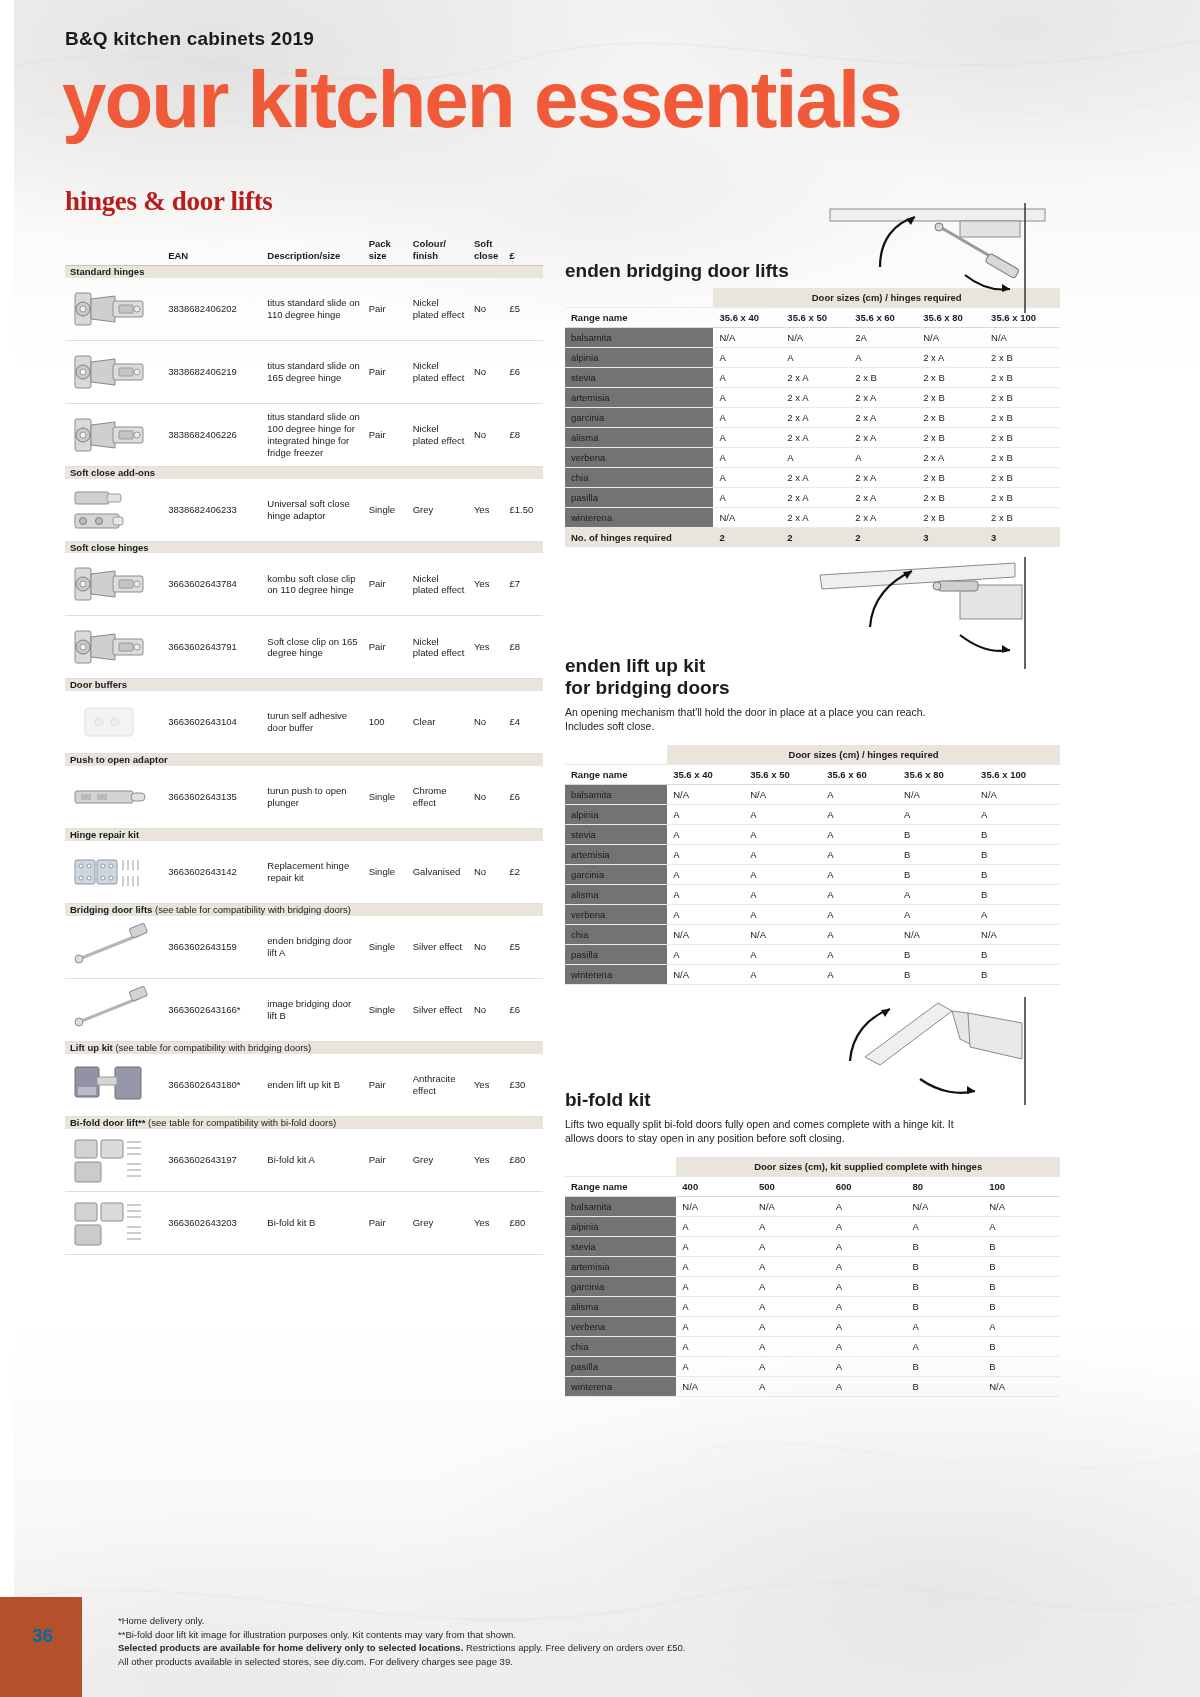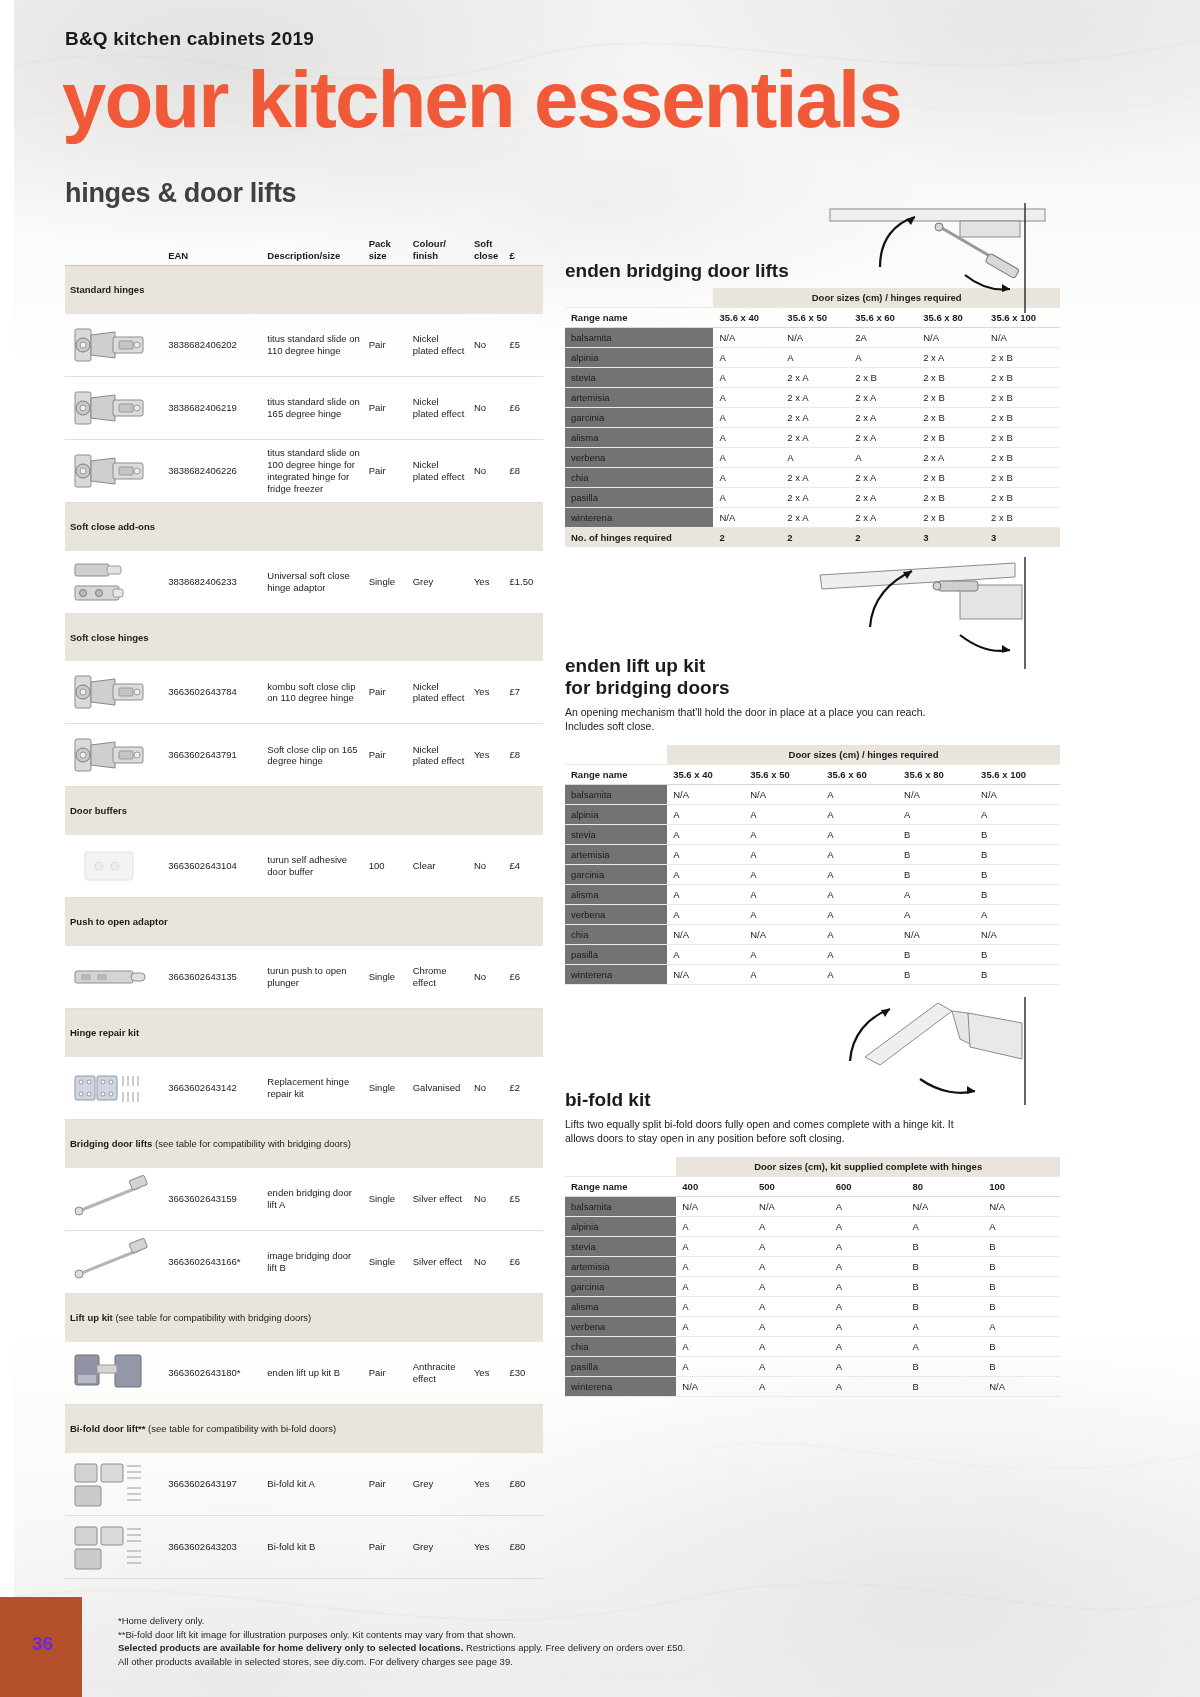--- a/index.html
+++ b/index.html
@@ -31,39 +31,39 @@
   .kicker {
     position:absolute; left:65px; top:28px;
     font-size:19px; font-weight:bold; letter-spacing:.2px; color:#1c1c1c;
   }
   .hero {
     position:absolute; left:62px; top:60px;
     font-size:80px; line-height:1; font-weight:bold; letter-spacing:-2px;
     color:#f15a38;
   }
   .section-title {
-    position:absolute; left:65px; top:178px;
-    font-size:27px; font-weight:bold; color:#404040; letter-spacing:-.3px;
+    position:absolute; left:65px; top:186px;
+    font-size:27px; font-weight:bold; color:#b91c1c; letter-spacing:-.3px;font-family:Liberation Serif, serif;
   }
 
   
   .left-table {
     position:absolute; left:65px; top:238px; width:478px;
     font-size:9.5px; line-height:1.25;
   }
   table { border-collapse:collapse; width:100%; }
   .left-table th {
     font-weight:bold; font-size:9.5px; text-align:left; vertical-align:bottom;
     padding:0 4px 3px 4px; color:#1c1c1c;
   }
   .left-table td {
     padding:5px 4px; vertical-align:middle; border-bottom:1px solid #e2ded6;
   }
   .grp td {
-    background:#e9e5dd; font-weight:bold; font-size:9.5px; padding:18px 5px;
+    background:#e9e5dd; font-weight:bold; font-size:9.5px; padding:0 5px;
     border-bottom:none;
   }
   .grp td span.note { font-weight:normal; }
   .col-img { width:88px; }
   .col-ean { width:90px; }
   .col-desc { width:92px; }
   .col-pack { width:40px; }
   .col-col { width:52px; }
   .col-soft { width:32px; }
   .col-price { width:34px; }
@@ -93,21 +93,21 @@
   .footnotes {
     position:absolute; left:118px; bottom:28px; width:760px;
     font-size:9.5px; line-height:1.45; color:#2a2724;margin-top:16px;
   }
   .footnotes b { font-weight:bold; }
   .pagetab {
     position:absolute; left:0; bottom:0; width:82px; height:100px;
     background:#b4502b; color:#fff;
   }
   .pagenum {
-    position:absolute; left:32px; bottom:42px; font-size:19px; font-weight:bold; color:#6d28d9;
+    position:absolute; left:32px; bottom:50px; font-size:19px; font-weight:bold; color:#0369a1;
   }
   .leftbar {
     position:absolute; left:0; top:0; width:14px; height:1597px; background:#ffffff;
   }
   
   svg { display:block; }
 </style>
 </head>
 <body>
 

